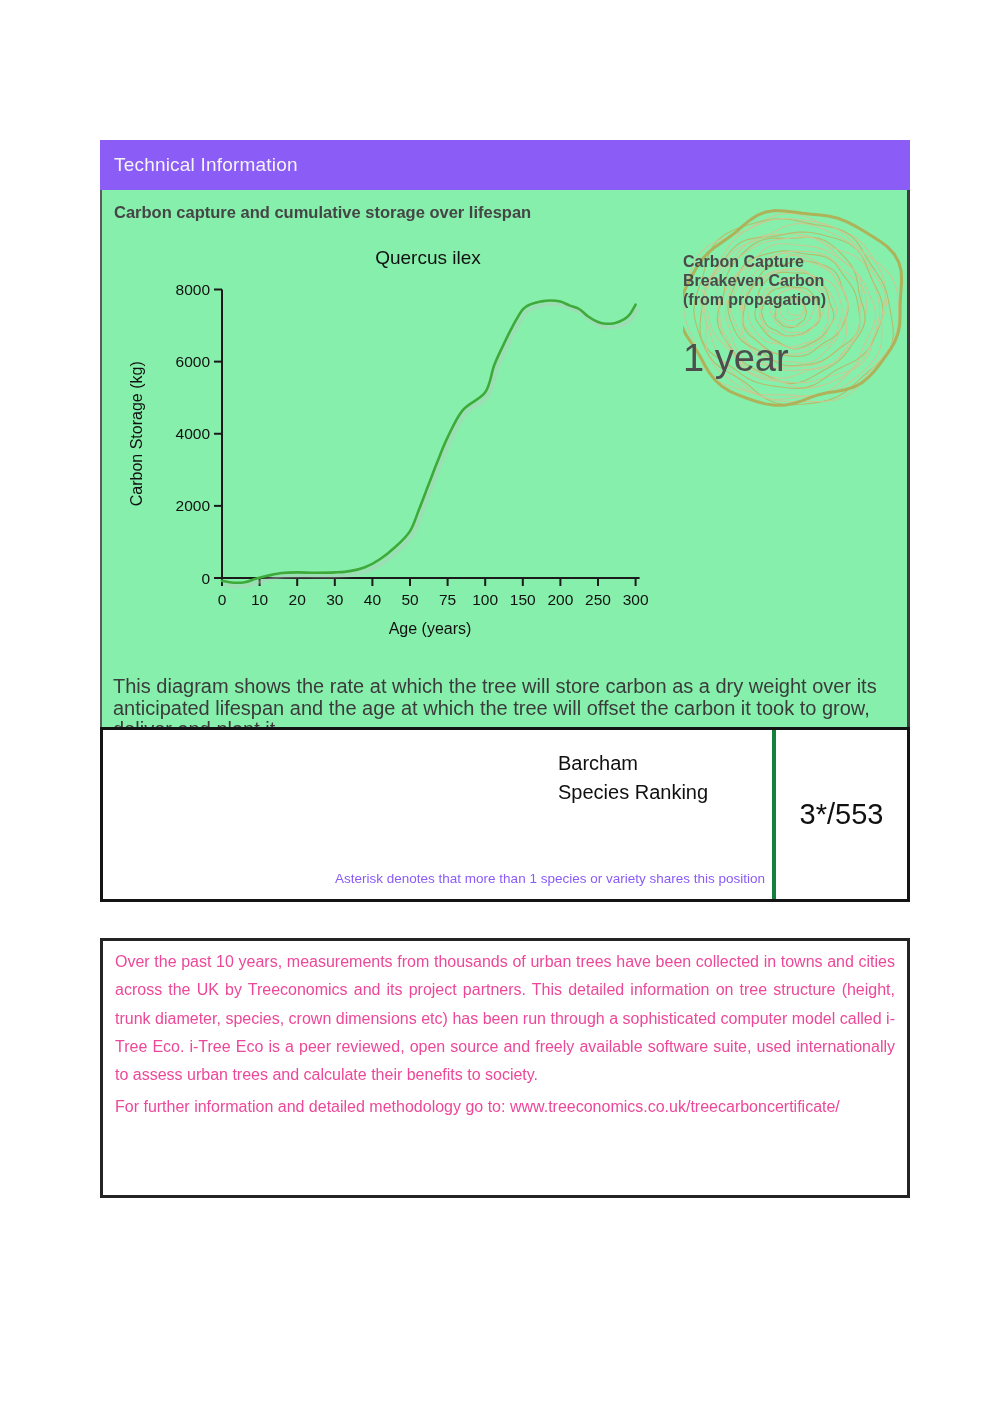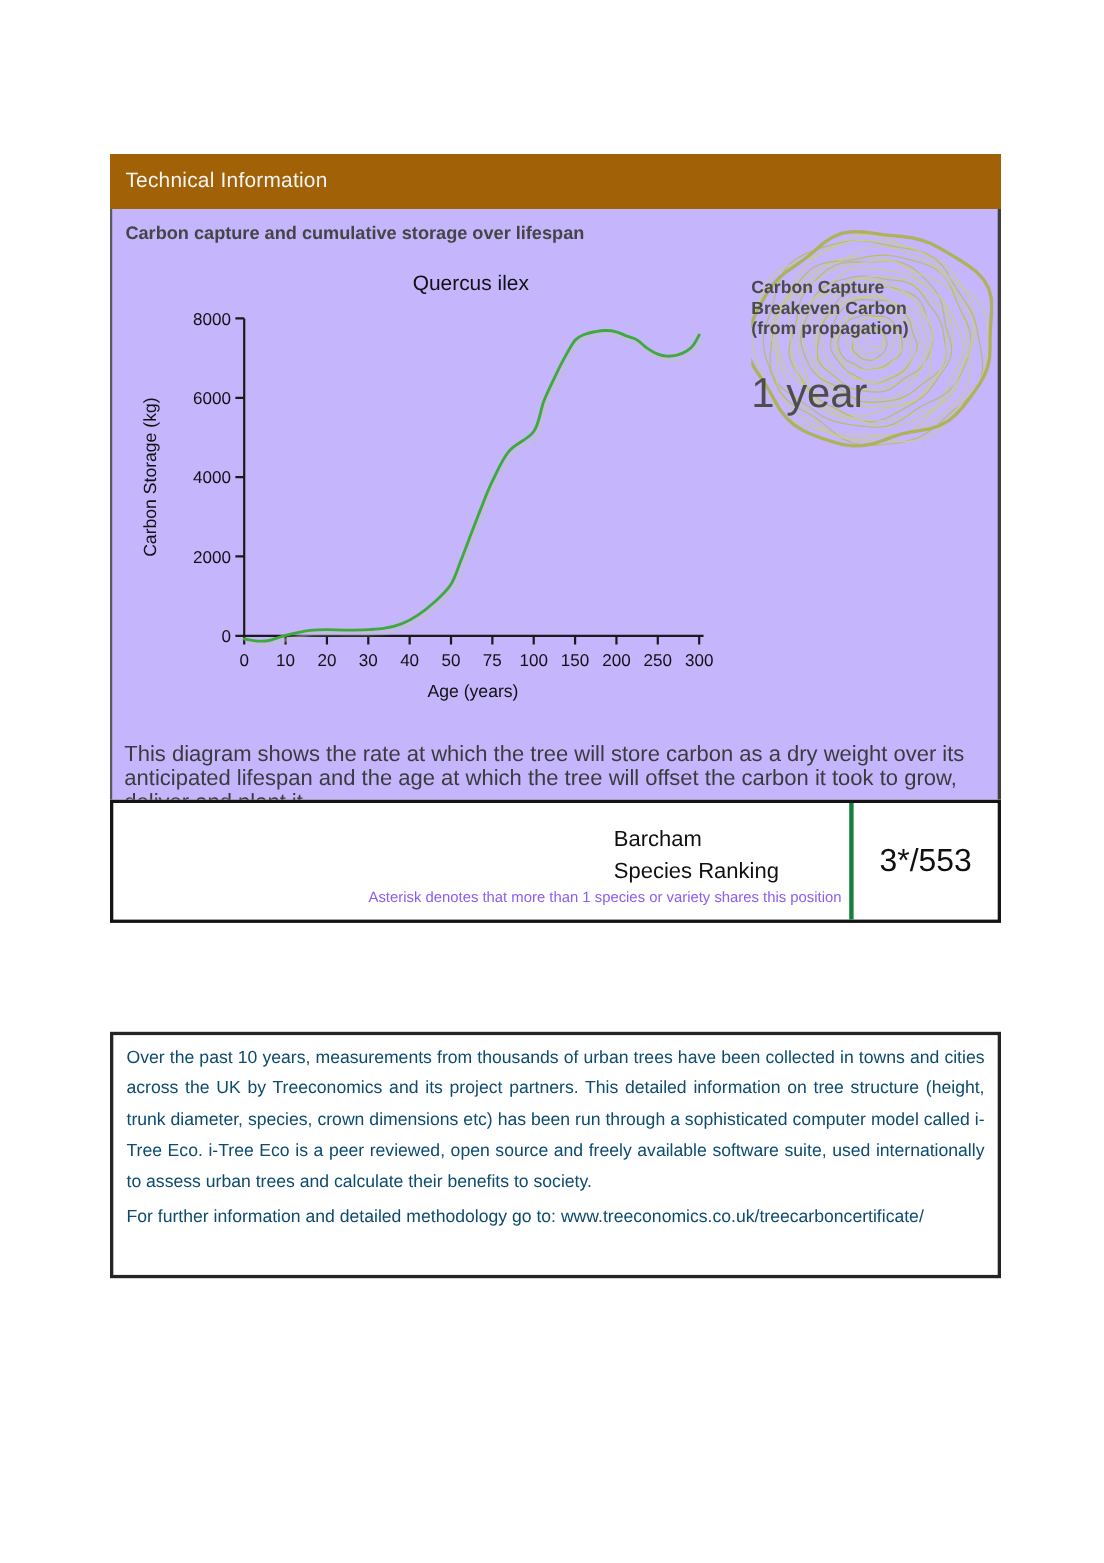--- a/index.html
+++ b/index.html
@@ -1,46 +1,46 @@
 <!DOCTYPE html>
 <html><head>
 <meta charset="utf-8">
 <style>
   html,body{margin:0;padding:0;background:#ffffff;}
   .page{position:relative;width:1004px;height:1421px;background:#fff;
         font-family:"Liberation Sans",sans-serif;overflow:hidden;}
   .abs{position:absolute;box-sizing:border-box;}
 
-  .bar{background:#a16207;color:#f4f4f4;font-size:19px;letter-spacing:.2px;}
+  .bar{background:#8b5cf6;color:#f4f4f4;font-size:19px;letter-spacing:.2px;}
   #tech-header{left:100px;top:140px;width:810px;height:50px;line-height:50px;padding-left:14px;}
   #further-header{left:100px;top:870px;width:810px;height:68px;padding:12px 0 0 14px;}
 
-  #tech-box{left:100px;top:190px;width:810px;height:537px;background:#c4b5fd;
+  #tech-box{left:100px;top:190px;width:810px;height:537px;background:#86efac;
             border-left:2px solid #5a5a5a;border-right:3px solid #3e3e3e;}
   .section-title{position:absolute;left:12px;top:13px;font-size:16.5px;font-weight:bold;color:#454545;}
   #chart-svg{position:absolute;left:18px;top:48px;}
   #chart-svg text{font-family:"Liberation Sans",sans-serif;}
   #rings-svg{position:absolute;left:581px;top:10px;}
   .ring-text{position:absolute;left:581px;top:10px;width:220px;height:220px;
              color:#4a4a4a;}
   .ring-text .bold-lines{padding-top:52px;font-size:16px;font-weight:bold;line-height:19px;}
   .ring-text .big{margin-top:28px;font-size:38px;line-height:42px;font-weight:400;color:#4d4d4d;}
   .description{position:absolute;left:11px;top:486px;width:788px;font-size:20px;
                line-height:21.5px;color:#3b3b3b;}
 
-  #rank-box{left:100px;top:727px;width:810px;height:112px;border:3px solid #141414;
+  #rank-box{left:100px;top:727px;width:810px;height:175px;border:3px solid #141414;
             display:flex;background:#fff;}
   .rank-left{flex:1;position:relative;}
   .rank-title{position:absolute;left:455px;top:19px;font-size:20px;line-height:29px;color:#101010;}
   .rank-note{position:absolute;right:7px;bottom:13px;font-size:13.5px;color:#8b5cf6;}
   .rank-right{width:131px;border-left:4px solid #15803d;display:flex;align-items:center;
               justify-content:center;font-size:29px;color:#101010;}
 
-  #further-box{left:100px;top:938px;width:810px;height:224px;border:3px solid #242424;
-               padding:7px 12px;font-size:16px;line-height:28.3px;color:#0c4a6e;}
+  #further-box{left:100px;top:938px;width:810px;height:260px;border:3px solid #242424;
+               padding:7px 12px;font-size:16px;line-height:28.3px;color:#ec4899;}
   #further-box p{margin:0;text-align:justify;}
   #further-box p.second{margin-top:4px;text-align:left;}
 </style>
 </head>
 <body>
 
 <div class="page">
 
   <div class="abs bar" id="tech-header">
     <span>Technical Information</span>

